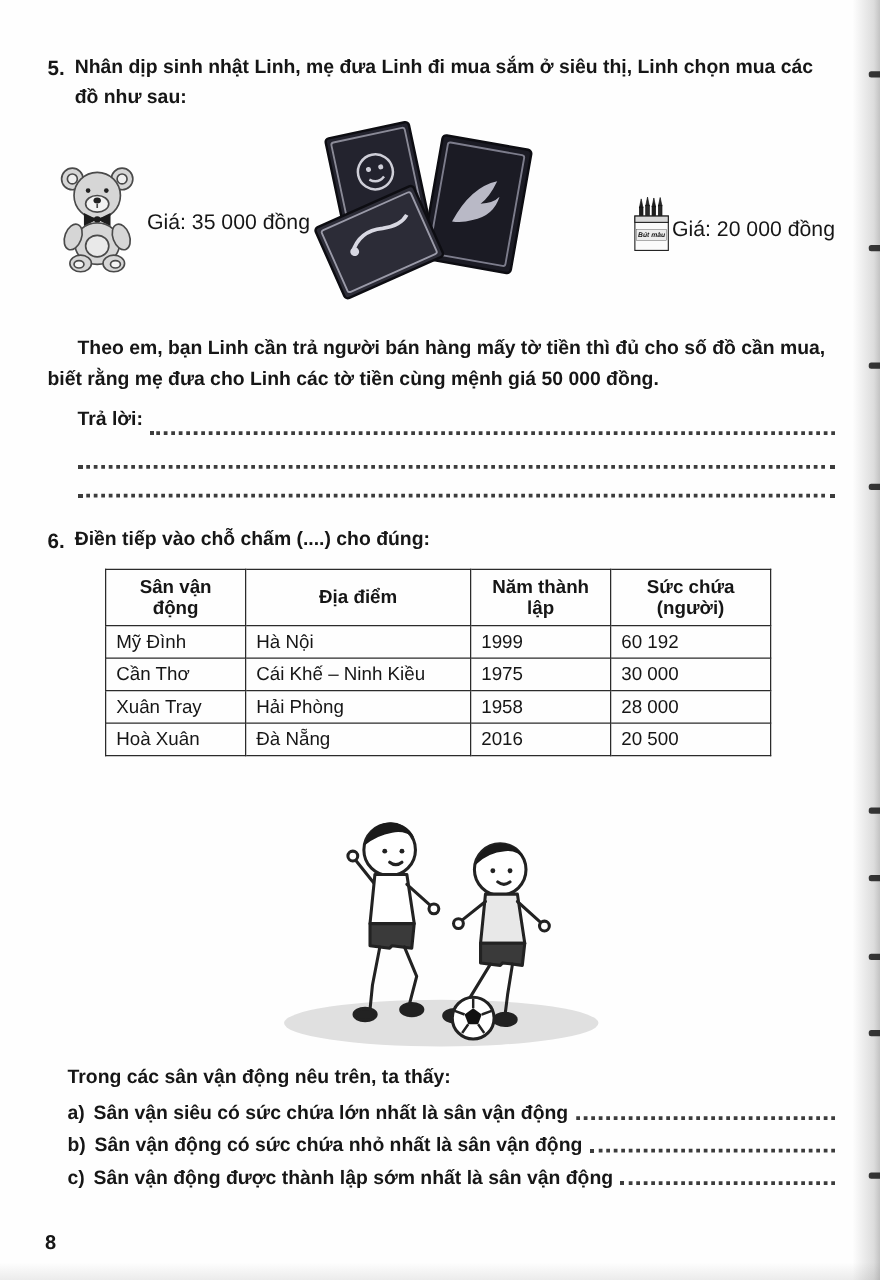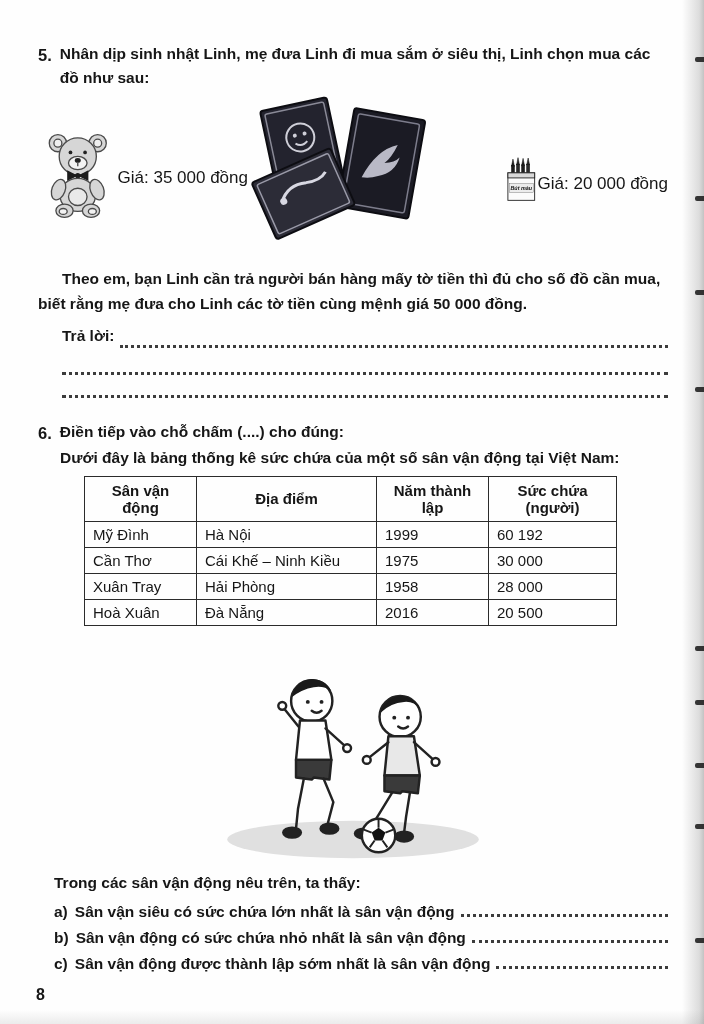--- a/index.html
+++ b/index.html
@@ -240,21 +240,20 @@
       <span>Trả lời:</span>
       <span class="dots"></span>
     </div>
     <div class="dot-row"></div>
     <div class="dot-row"></div>
 
     <div class="prob p6">
       <span class="pnum">6.</span>
       <span>Điền tiếp vào chỗ chấm (....) cho đúng:</span>
     </div>
-    <div class="subtitle">Dưới đây là bảng thống kê sức chứa của một số sân vận động tại Việt Nam:</div>
 
     <table class="stats-table">
       <thead>
         <tr>
           <th class="cw1">Sân vận động</th>
           <th class="cw2">Địa điểm</th>
           <th class="cw3">Năm thành lập</th>
           <th class="cw4">Sức chứa (người)</th>
         </tr>
       </thead>

